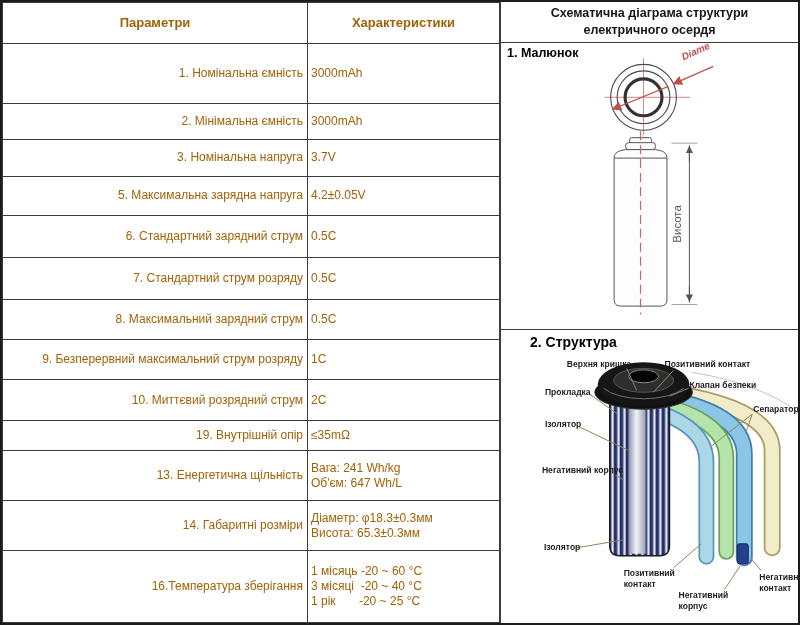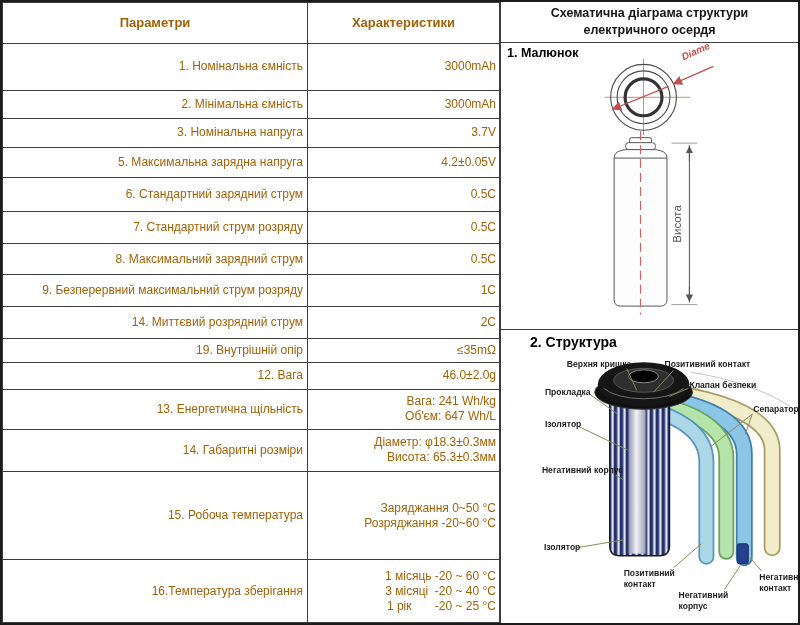--- a/index.html
+++ b/index.html
@@ -10,21 +10,21 @@
   }
   
   table.spec{ width:497px; border-collapse:collapse; table-layout:fixed; flex:0 0 497px; }
   table.spec col.c1{ width:305px; } table.spec col.c2{ width:192px; }
   table.spec th, table.spec td{
     border:1px solid #3c3c3c; color:#a16207; font-size:12px; line-height:1.25;
     vertical-align:middle;
   }
   table.spec th{ font-size:13px; font-weight:bold; height:41px; text-align:center; }
   td.p{ text-align:right; padding:2px 4px 2px 7px; }
-  td.v{ text-align:right; padding:2px 3px; white-space:pre-wrap; }
+  td.v{ text-align:left; padding:2px 3px; white-space:pre-wrap; }
   tbody tr:nth-child(1)  td{height:42px} tbody tr:nth-child(2)  td{height:25px}
   tbody tr:nth-child(3)  td{height:26px} tbody tr:nth-child(4)  td{height:27px}
   tbody tr:nth-child(5)  td{height:30px} tbody tr:nth-child(6)  td{height:29px}
   tbody tr:nth-child(7)  td{height:28px} tbody tr:nth-child(8)  td{height:28px}
   tbody tr:nth-child(9)  td{height:29px} tbody tr:nth-child(10) td{height:21px}
   tbody tr:nth-child(11) td{height:25px} tbody tr:nth-child(12) td{height:32px}
   tbody tr:nth-child(13) td{height:38px} tbody tr:nth-child(14) td{height:79px}
   tbody tr:nth-child(15) td{height:56px} tbody tr:nth-child(16) td{height:63px}
   
   .rcol{ flex:1 1 auto; display:flex; flex-direction:column; border-left:1px solid #3c3c3c; }
@@ -84,45 +84,36 @@
         </tr>
       <tr>
           <td class="p">8. Максимальний зарядний струм</td>
           <td class="v">0.5C</td>
         </tr>
       <tr>
           <td class="p">9. Безперервний максимальний струм розряду</td>
           <td class="v">1C</td>
         </tr>
       <tr>
-          <td class="p">14. Миттєвий розрядний струм</td>
+          <td class="p">10. Миттєвий розрядний струм</td>
           <td class="v">2C</td>
         </tr>
       <tr>
           <td class="p">19. Внутрішній опір</td>
           <td class="v">≤35mΩ</td>
-        </tr>
-      <tr>
-          <td class="p">12. Вага</td>
-          <td class="v">46.0±2.0g</td>
         </tr>
       <tr>
           <td class="p">13. Енергетична щільність</td>
           <td class="v">Вага: 241 Wh/kg
 Об'єм: 647 Wh/L</td>
         </tr>
       <tr>
           <td class="p">14. Габаритні розміри</td>
           <td class="v">Діаметр: φ18.3±0.3мм
 Висота: 65.3±0.3мм</td>
-        </tr>
-      <tr>
-          <td class="p">15. Робоча температура</td>
-          <td class="v">Заряджання 0~50 °C
-Розряджання -20~60 °C</td>
         </tr>
       <tr>
           <td class="p">16.Температура зберігання</td>
           <td class="v">1 місяць -20 ~ 60 °C
 3 місяці  -20 ~ 40 °C
 1 рік       -20 ~ 25 °C</td>
         </tr>
     </tbody>
   </table>
 

